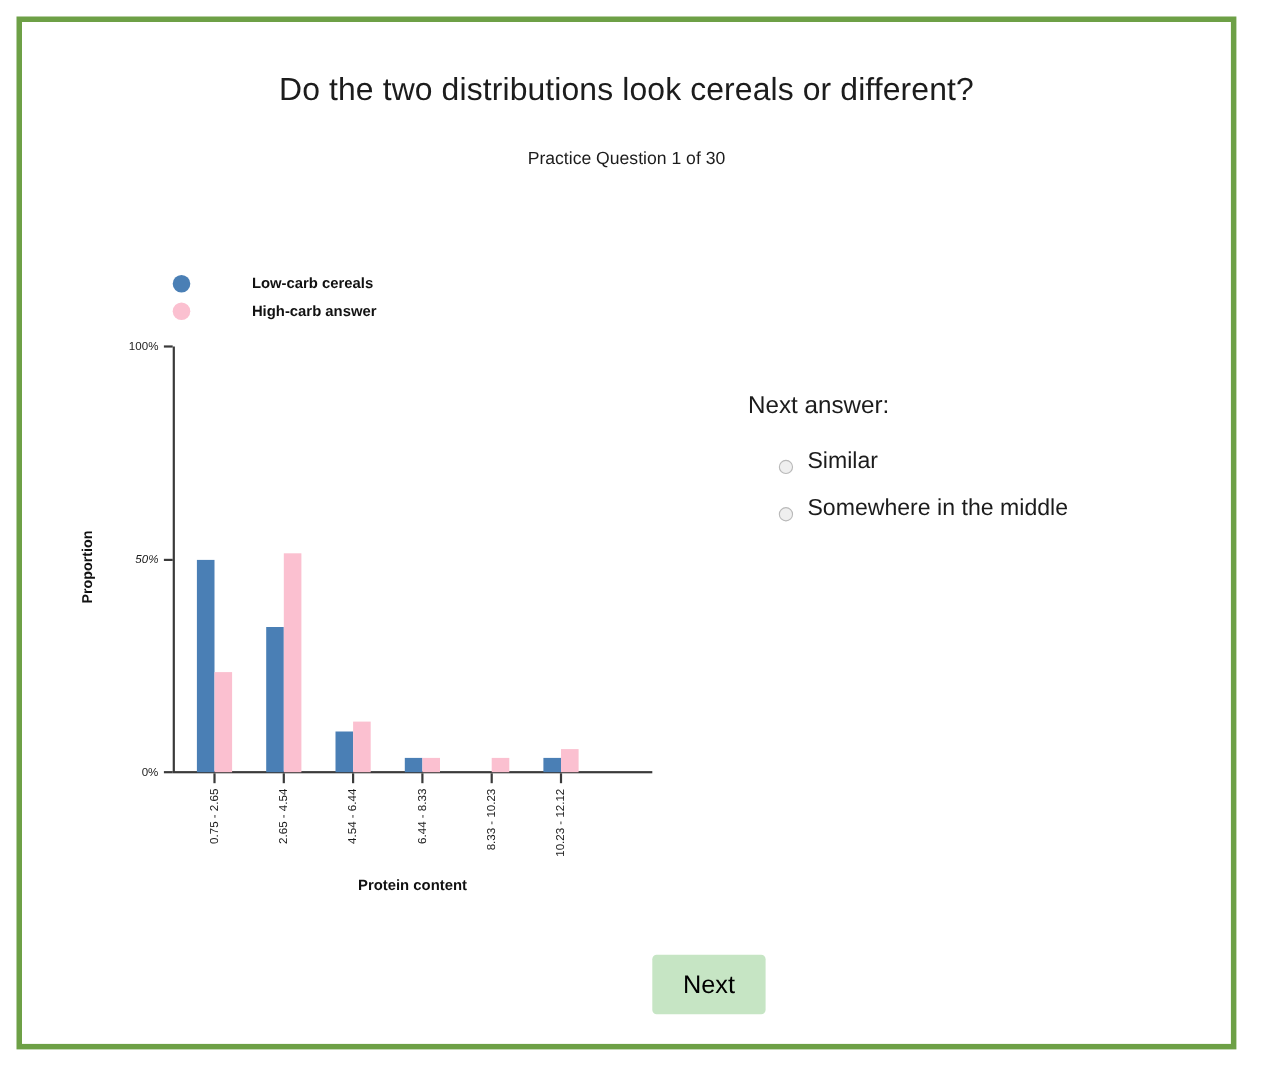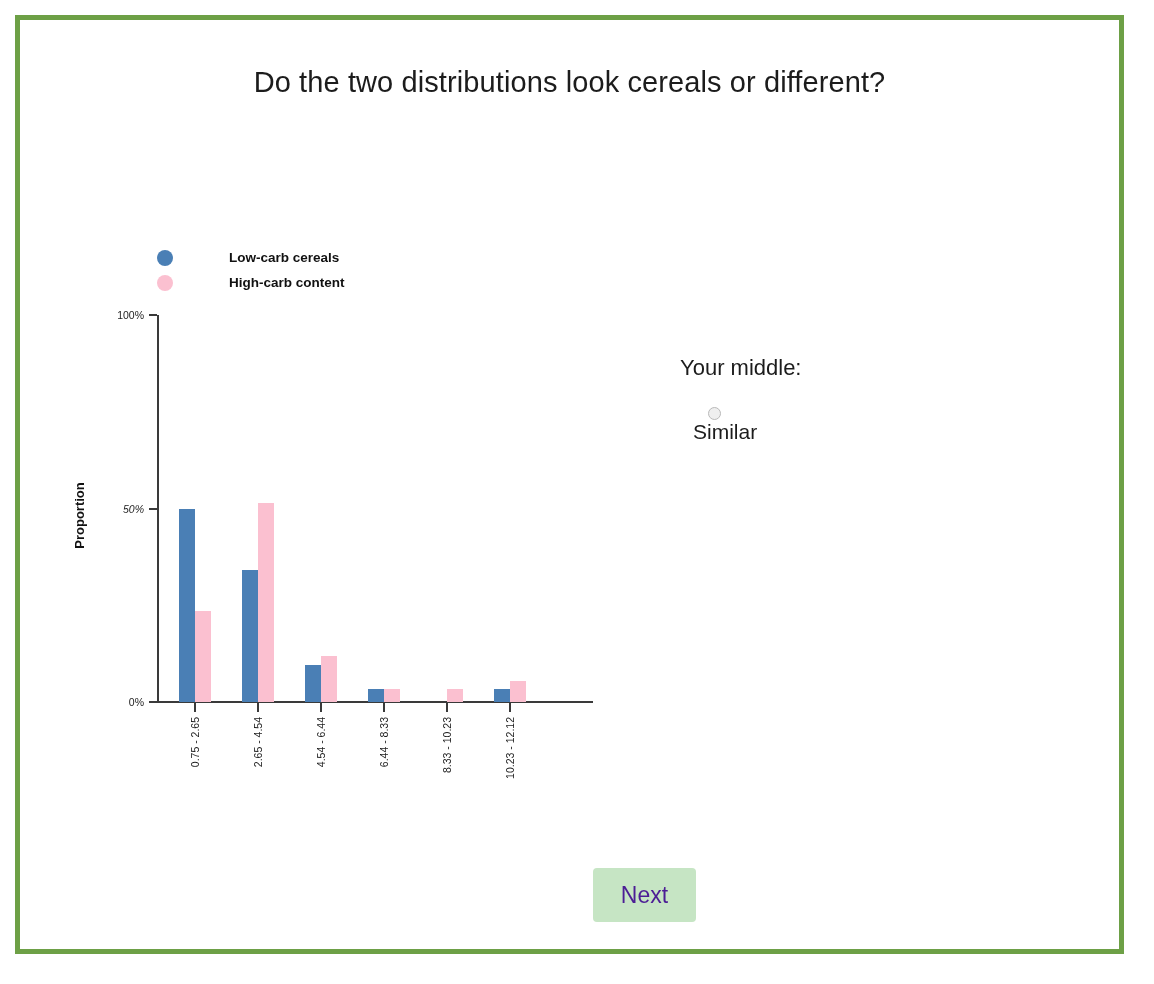--- a/index.html
+++ b/index.html
@@ -167,24 +167,23 @@
     width: 420px;
   }
   .answer-heading {
     font-size: 22px;
     font-weight: 400;
     color: #1c1c1c;
     margin: 0 0 26px 0;
   }
   .answer-option {
     display: flex;
-    align-items: flex-start;
+    align-items: flex-end;
     margin-bottom: 19px;
     cursor: pointer;
-    flex-direction: column;
   }
   .radio {
     width: 13px;
     height: 13px;
     border-radius: 50%;
     border: 1px solid #b9b9b9;
     background: #efefef;
     flex: none;
     margin-left: 28px;
     box-sizing: border-box;
@@ -199,63 +198,65 @@
   
   .next-button {
     position: absolute;
     left: 573px;
     top: 848px;
     width: 103px;
     height: 54px;
     border: none;
     border-radius: 4px;
     background: #c6e5c4;
-    color: #4c1d95;
+    color: #000000;
     font-family: "Liberation Sans", sans-serif;
     font-size: 23px;
     cursor: default;
   }
 </style>
 </head>
 <body>
 
 <div class="page-frame" style="border-color: rgb(109, 160, 70);">
 
   <div class="question-title">Do the two distributions look cereals or different?</div>
+  <div class="question-progress">Practice Question 1 of 30</div>
 
   <div class="chart-area">
 
     <div class="legend">
       <div class="legend-row">
         <span class="legend-swatch" style="background: rgb(74, 127, 181);"></span>
         <span class="legend-label">Low-carb cereals</span>
       </div>
       <div class="legend-row">
         <span class="legend-swatch" style="background: rgb(251, 192, 208);"></span>
-        <span class="legend-label">High-carb content</span>
+        <span class="legend-label">High-carb answer</span>
       </div>
     </div>
 
     <div class="plot">
       <div class="axis-line y-axis"></div>
       <div class="axis-line x-axis"></div>
       <div class="y-axis-title">Proportion</div>
       <div class="bars-layer">
           <div class="bar" style="background: rgb(74, 127, 181); height: 193.5px; left: 22px;"></div>
           <div class="bar" style="background: rgb(251, 192, 208); height: 90.945px; left: 38px;"></div>
           <div class="bar" style="background: rgb(74, 127, 181); height: 131.58px; left: 85px;"></div>
           <div class="bar" style="background: rgb(251, 192, 208); height: 199.305px; left: 101px;"></div>
           <div class="bar" style="background: rgb(74, 127, 181); height: 36.765px; left: 148px;"></div>
           <div class="bar" style="background: rgb(251, 192, 208); height: 46.44px; left: 164px;"></div>
           <div class="bar" style="background: rgb(74, 127, 181); height: 12.771px; left: 211px;"></div>
           <div class="bar" style="background: rgb(251, 192, 208); height: 12.771px; left: 227px;"></div>
           <div class="bar" style="background: rgb(251, 192, 208); height: 12.771px; left: 290px;"></div>
           <div class="bar" style="background: rgb(74, 127, 181); height: 12.771px; left: 337px;"></div>
           <div class="bar" style="background: rgb(251, 192, 208); height: 21.285px; left: 353px;"></div>
         </div>
+      <div class="x-axis-title">Protein content</div>
     <div class="tick-mark y-tick" style="top: 94px;"></div>
         <div class="y-tick-label" style="top: 95px;">100%</div>
         <div class="tick-mark y-tick" style="top: 287.5px;"></div>
         <div class="y-tick-label" style="top: 288.5px; font-style: italic;">50%</div>
         <div class="tick-mark y-tick" style="top: 481px;"></div>
         <div class="y-tick-label" style="top: 482px;">0%</div>
         <div class="tick-mark x-tick" style="left: 114px;"></div>
         <div class="x-tick-label" style="left: 109px;">0.75 - 2.65</div>
         <div class="tick-mark x-tick" style="left: 177px;"></div>
         <div class="x-tick-label" style="left: 172px;">2.65 - 4.54</div>
@@ -265,24 +266,28 @@
         <div class="x-tick-label" style="left: 298px;">6.44 - 8.33</div>
         <div class="tick-mark x-tick" style="left: 366px;"></div>
         <div class="x-tick-label" style="left: 361px;">8.33 - 10.23</div>
         <div class="tick-mark x-tick" style="left: 429px;"></div>
         <div class="x-tick-label" style="left: 424px;">10.23 - 12.12</div>
       </div>
 
   </div>
 
   <div class="answer-panel">
-    <div class="answer-heading">Your middle:</div>
+    <div class="answer-heading">Next answer:</div>
     <div>
         <div class="answer-option">
           <span class="radio"></span>
           <span class="answer-label">Similar</span>
         </div>
+        <div class="answer-option">
+          <span class="radio"></span>
+          <span class="answer-label">Somewhere in the middle</span>
+        </div>
       </div>
   </div>
 
   <button class="next-button" style="background: rgb(198, 229, 196);">Next</button>
 
 </div>
 
 </body></html>

